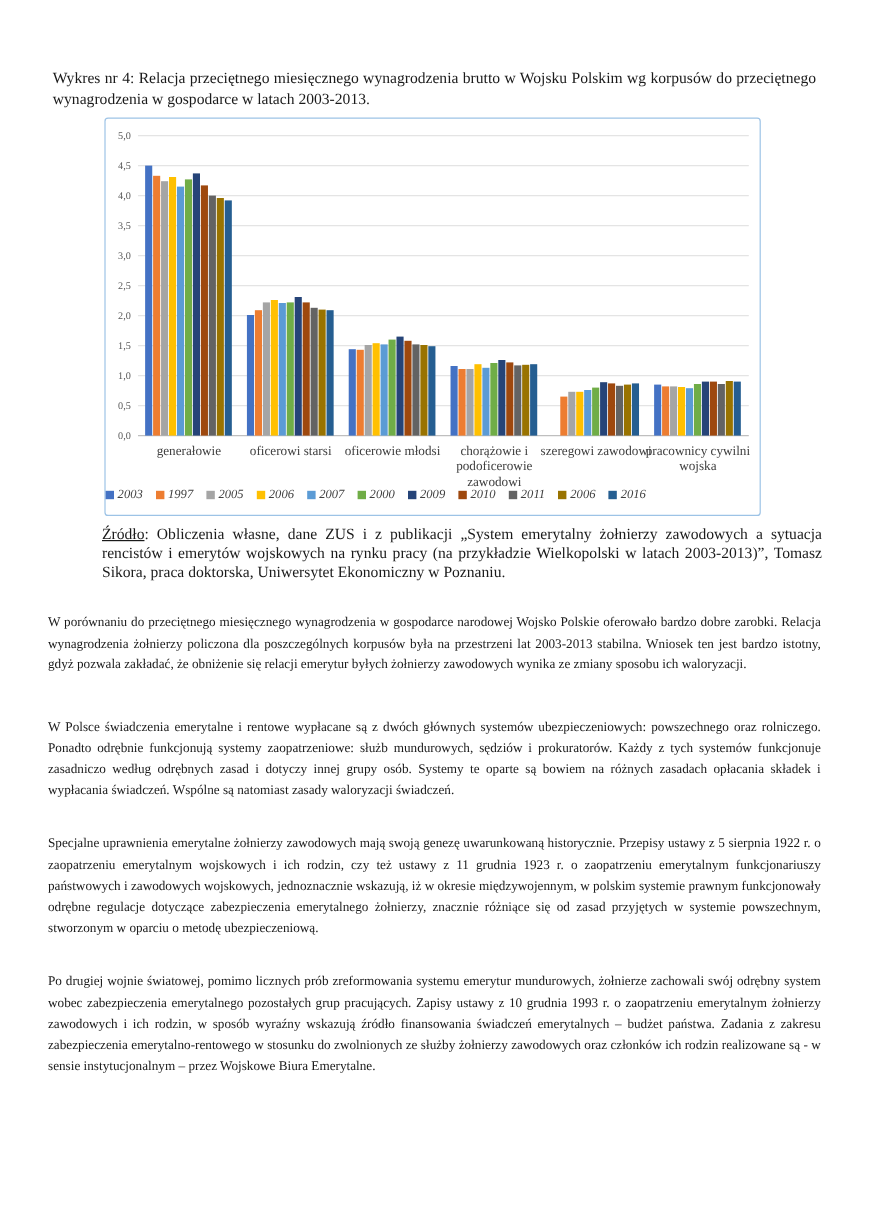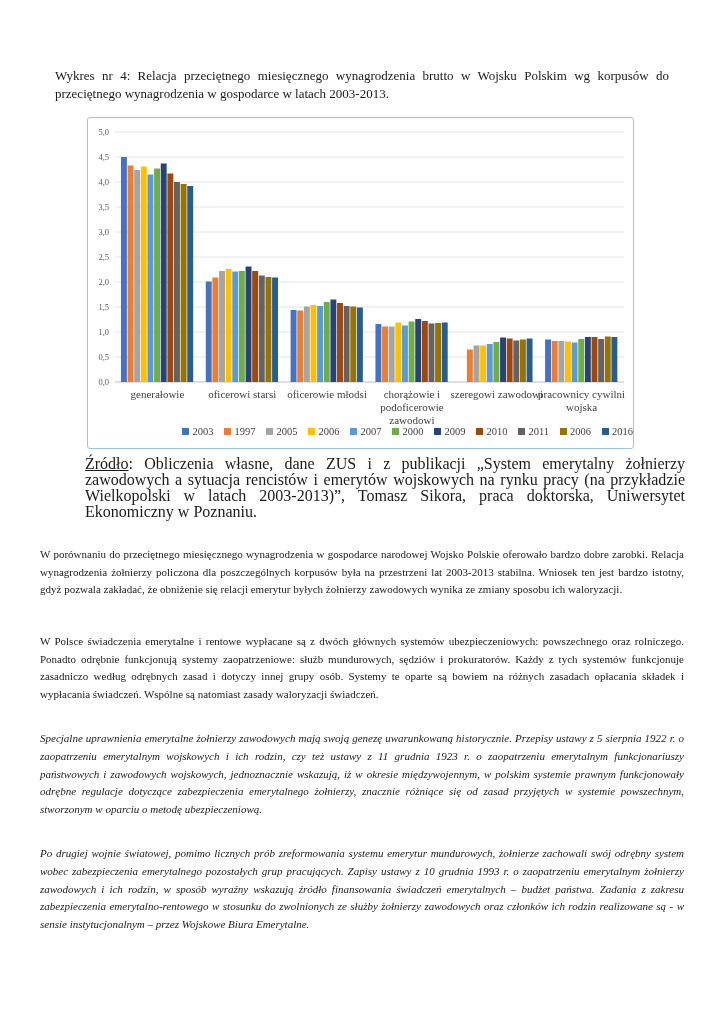--- a/index.html
+++ b/index.html
@@ -8,21 +8,21 @@
     width:724px;height:1024px;
     margin:0 auto;
     background:#ffffff;
     font-family:"Liberation Serif", serif;
     color:#1a1a1a;
     box-sizing:border-box;
     padding:52px 40px 0 40px;
     overflow:hidden;
   }
   .caption{
-    margin:15px;
+    margin:4px;
     font-size:13px;line-height:17.6px;
     text-align:justify;
   }
   .chart-frame{
     margin:7px 0 0 47px;
     width:547px;height:332px;
     border:1px solid #9dc3e6;
     border-radius:3px;
     box-sizing:border-box;
     background:#ffffff;
@@ -31,41 +31,42 @@
   .chart-frame svg{display:block;}
   .ytick{
     font-family:"Liberation Serif", serif;
     font-size:8.5px;fill:#595959;
   }
   .xcat{
     font-family:"Liberation Serif", serif;
     font-size:11px;fill:#404040;
   }
   .chart-legend{
-    display:flex;justify-content:flex-end;align-items:center;
+    display:flex;justify-content:flex-start;align-items:center;
     gap:11px;
     font-size:10.5px;color:#404040;
     margin-top:1px;
+    font-style:italic;
   }
   .legend-item{display:inline-flex;align-items:center;gap:3px;}
   .swatch{display:inline-block;width:7px;height:7px;}
   .source{
     margin:7px 0 0 45px;
     width:600px;
-    font-size:16px;line-height:16px;
+    font-size:13px;line-height:16px;
     text-align:justify;
   }
   .source .src-label{text-decoration:underline;}
   .para{
     margin:26px 0 0 0;
     font-size:11px;line-height:17.6px;
     text-align:justify;
   }
   .para.p2{margin-top:34px;}
-  .para.p3,.para.p4{margin-top:27px;font-style:italic;}
+  .para.p3,.para.p4{margin-top:27px;}
   .section-heading{
     margin:38px 0 0 0;
     font-size:13px;line-height:17.6px;
   }
   .section-heading .bold{font-weight:bold;}
 </style>
 </head>
 <body>
 
 <div class="page">

